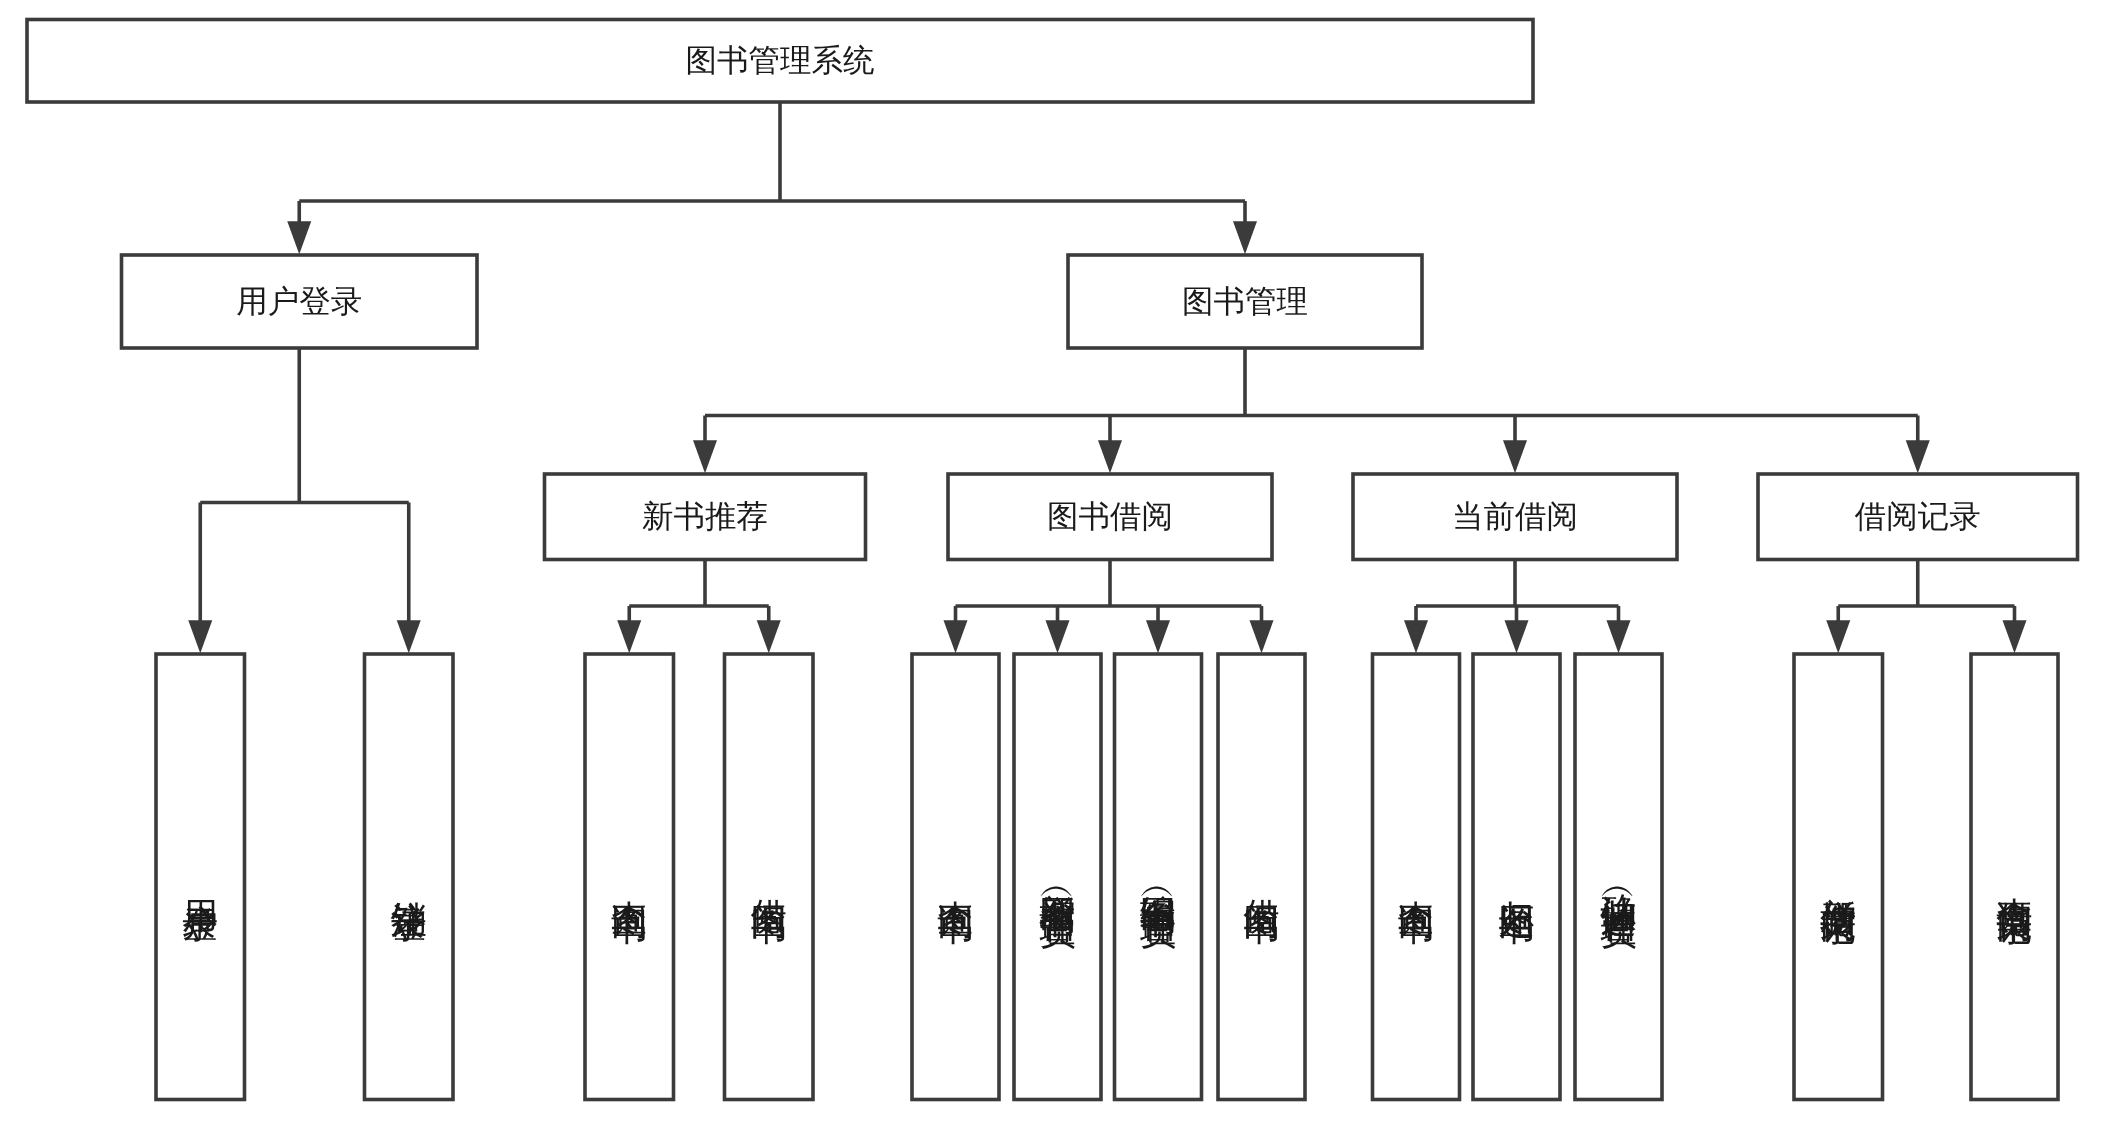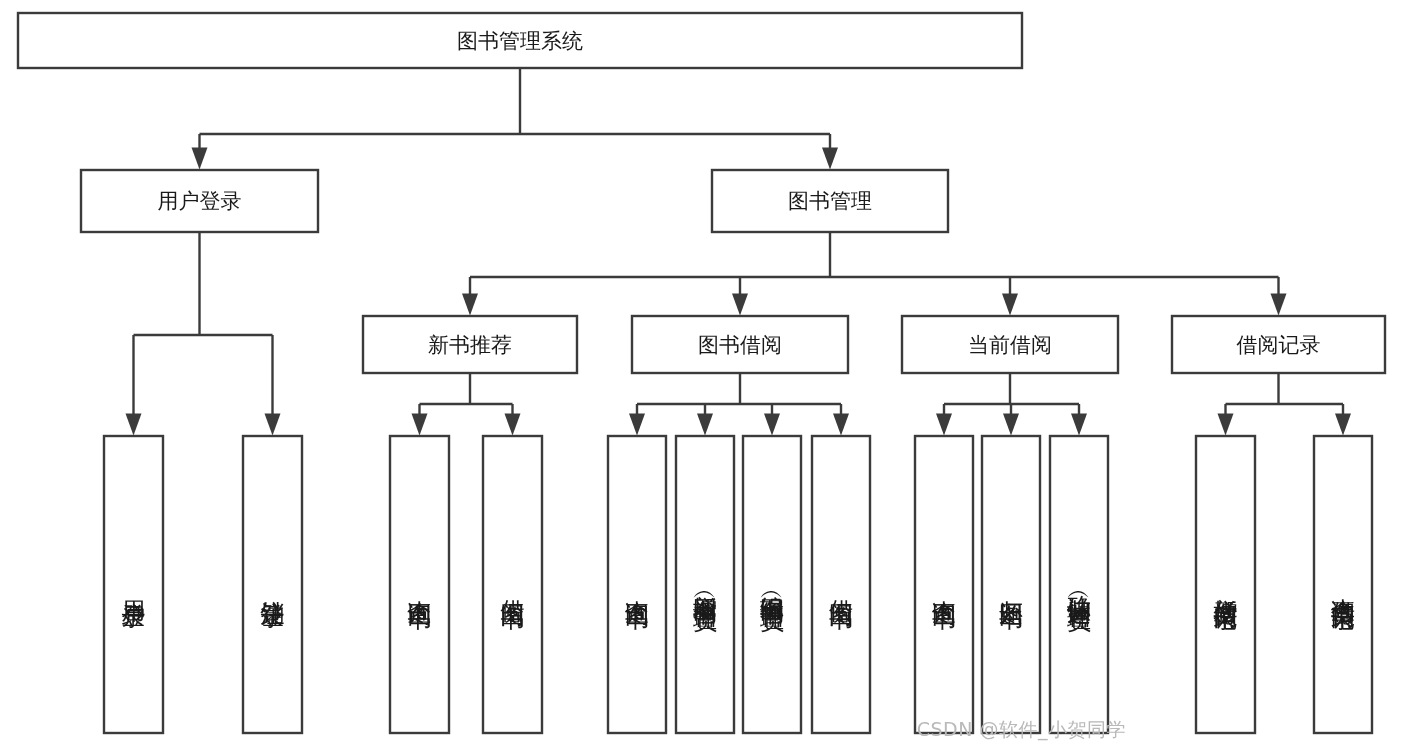--- a/index.html
+++ b/index.html
@@ -205,15 +205,14 @@
         <span class="node-label-v">确认归还（管理员）</span>
       </div>
       <div class="vlabel-wrap" style="left: 1196px; top: 436px; width: 59px; height: 297px;">
         <span class="node-label-v">新增借阅记录</span>
       </div>
       <div class="vlabel-wrap" style="left: 1314px; top: 436px; width: 58px; height: 297px;">
         <span class="node-label-v">查询借阅记录</span>
       </div>
     </div>
 
-  <div class="watermark">CSDN @软件_小贺同学</div>
 
 </div>
 
 </body></html>

